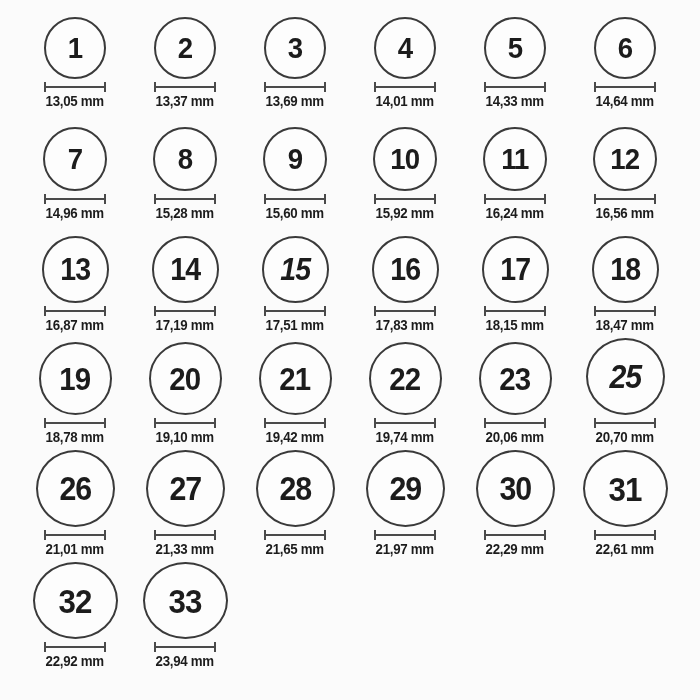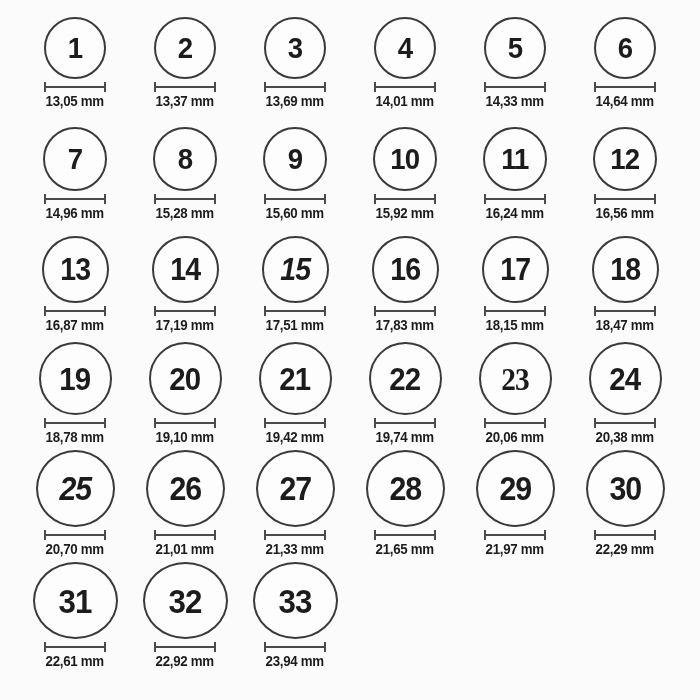--- a/index.html
+++ b/index.html
@@ -285,38 +285,28 @@
       <div class="circle" style="width: 73px; height: 73px;">
         <span class="num" style="font-size: 32px;">22</span>
       </div>
       <div class="dim">
         <span class="tick left"></span>
         <span class="tick right"></span>
       </div>
       <div class="label">19,74 mm</div>
     </div>
     <div class="cell">
-      <div class="circle" style="width: 73px; height: 73px; font-family: Liberation Serif, serif;">
+      <div class="circle" style="width: 73px; height: 73px;">
         <span class="num" style="font-size: 32px;">23</span>
       </div>
       <div class="dim">
         <span class="tick left"></span>
         <span class="tick right"></span>
       </div>
       <div class="label">20,06 mm</div>
-    </div>
-    <div class="cell">
-      <div class="circle" style="width: 73px; height: 73px;">
-        <span class="num" style="font-size: 32px;">24</span>
-      </div>
-      <div class="dim">
-        <span class="tick left"></span>
-        <span class="tick right"></span>
-      </div>
-      <div class="label">20,38 mm</div>
     </div>
     <div class="cell">
       <div class="circle" style="width: 79px; height: 79px; font-style: italic;">
         <span class="num" style="font-size: 33px;">25</span>
       </div>
       <div class="dim">
         <span class="tick left"></span>
         <span class="tick right"></span>
       </div>
       <div class="label">20,70 mm</div>

